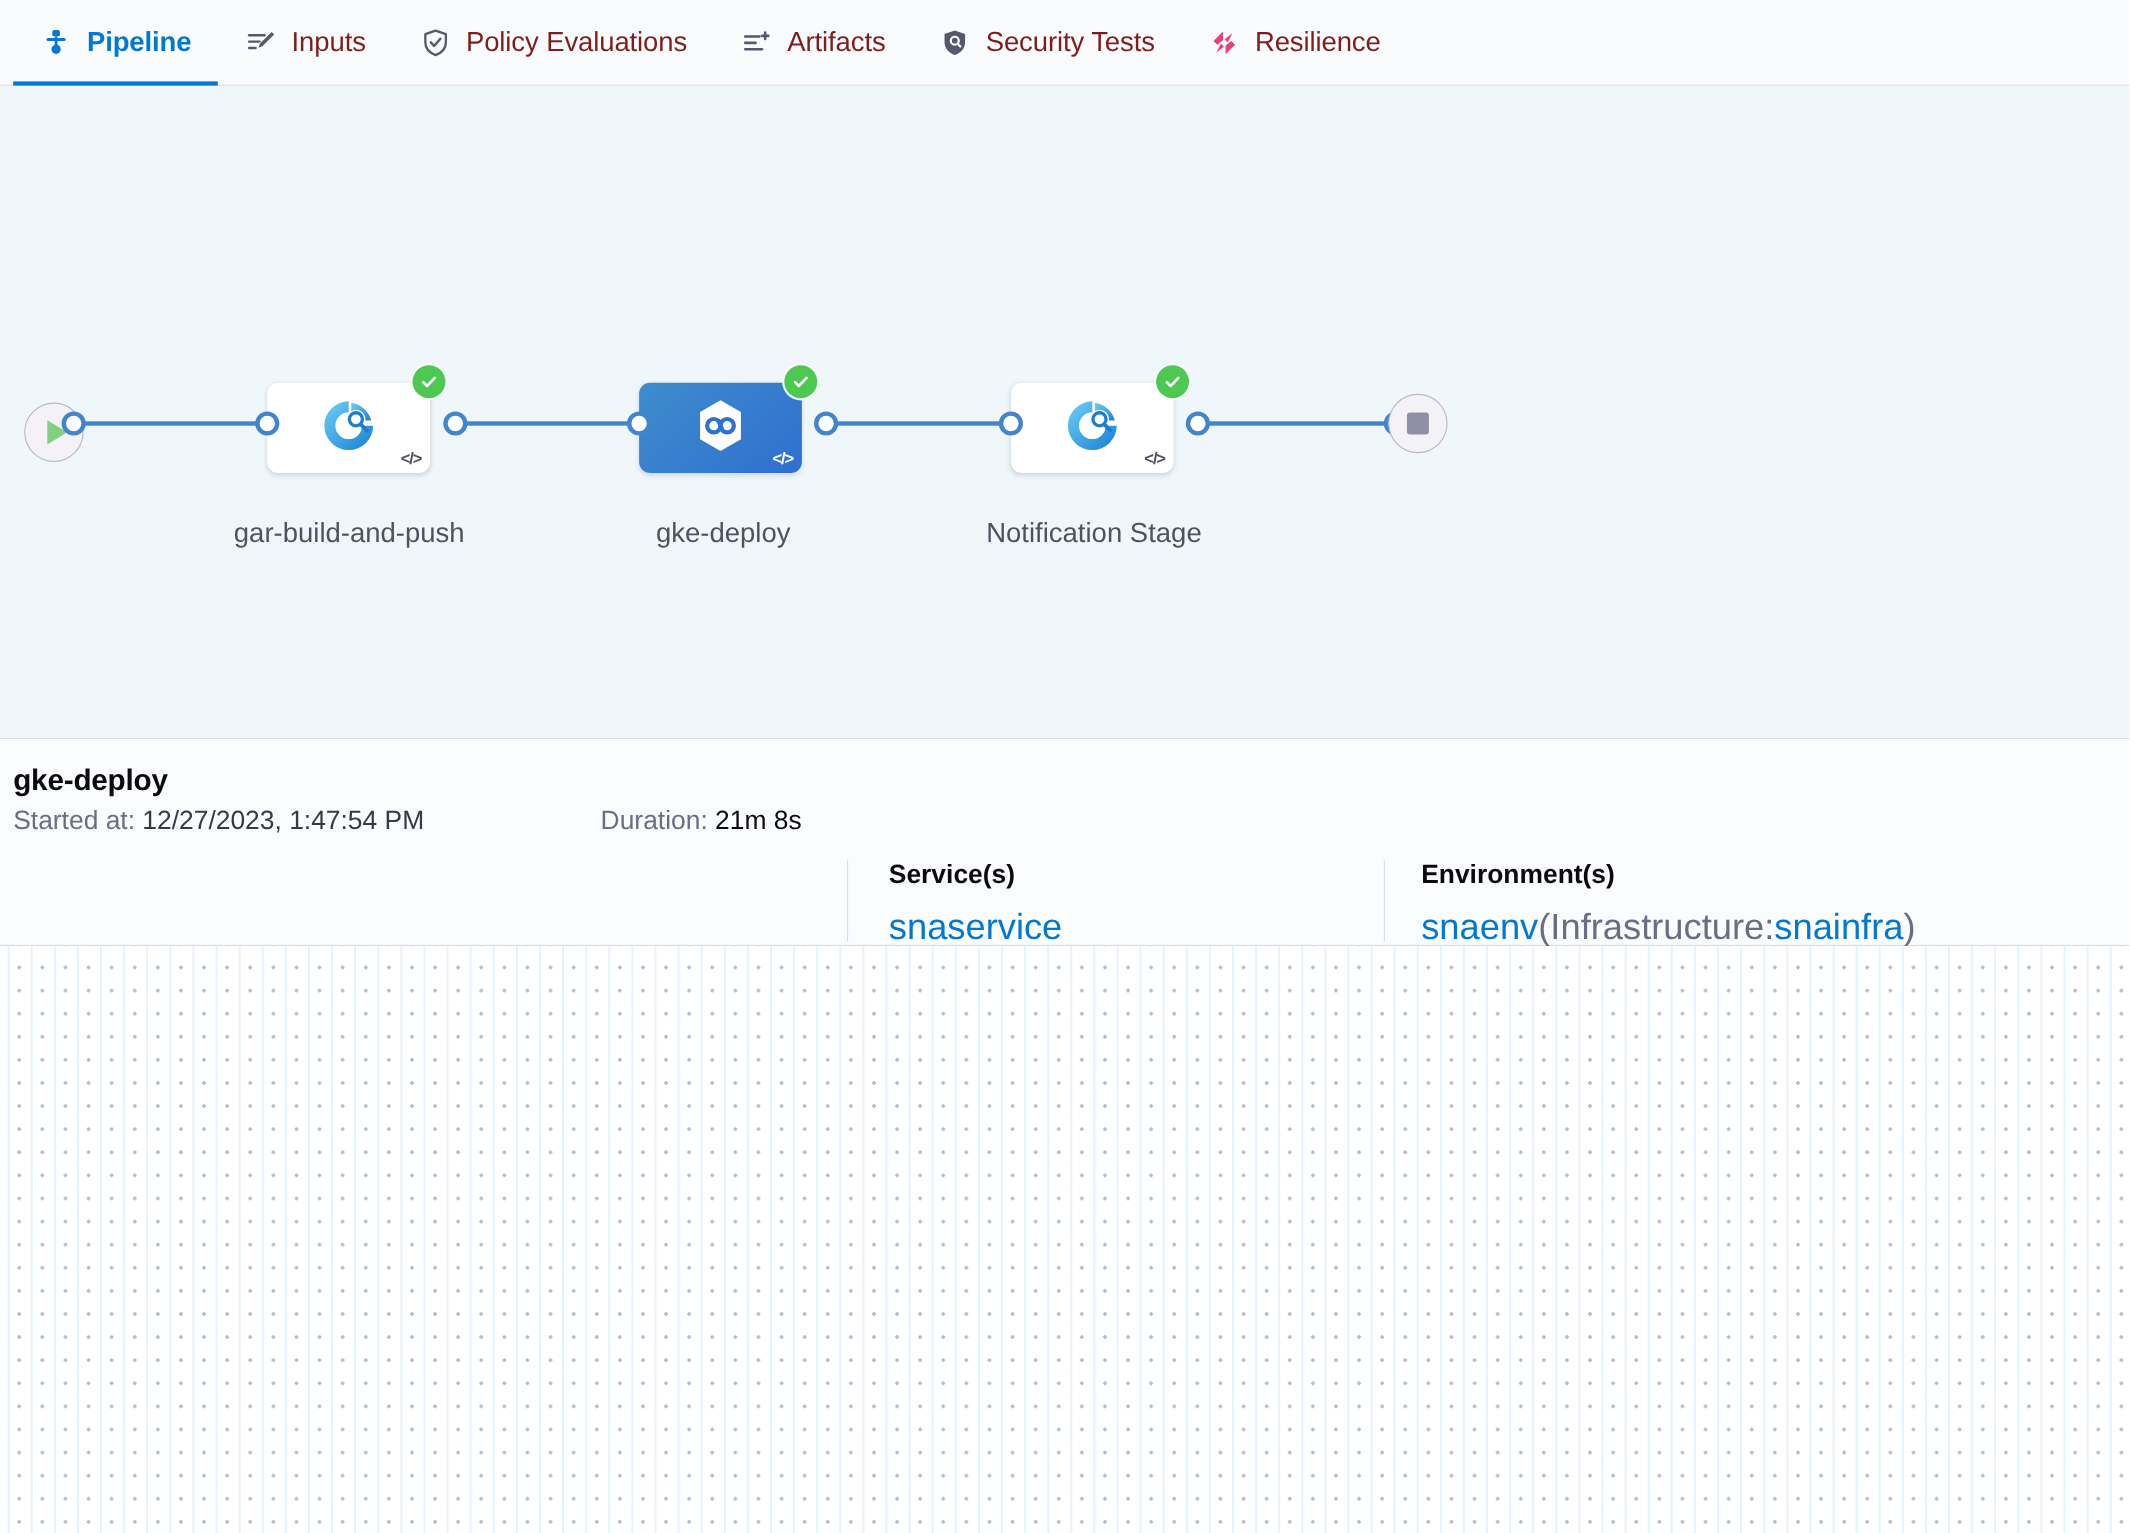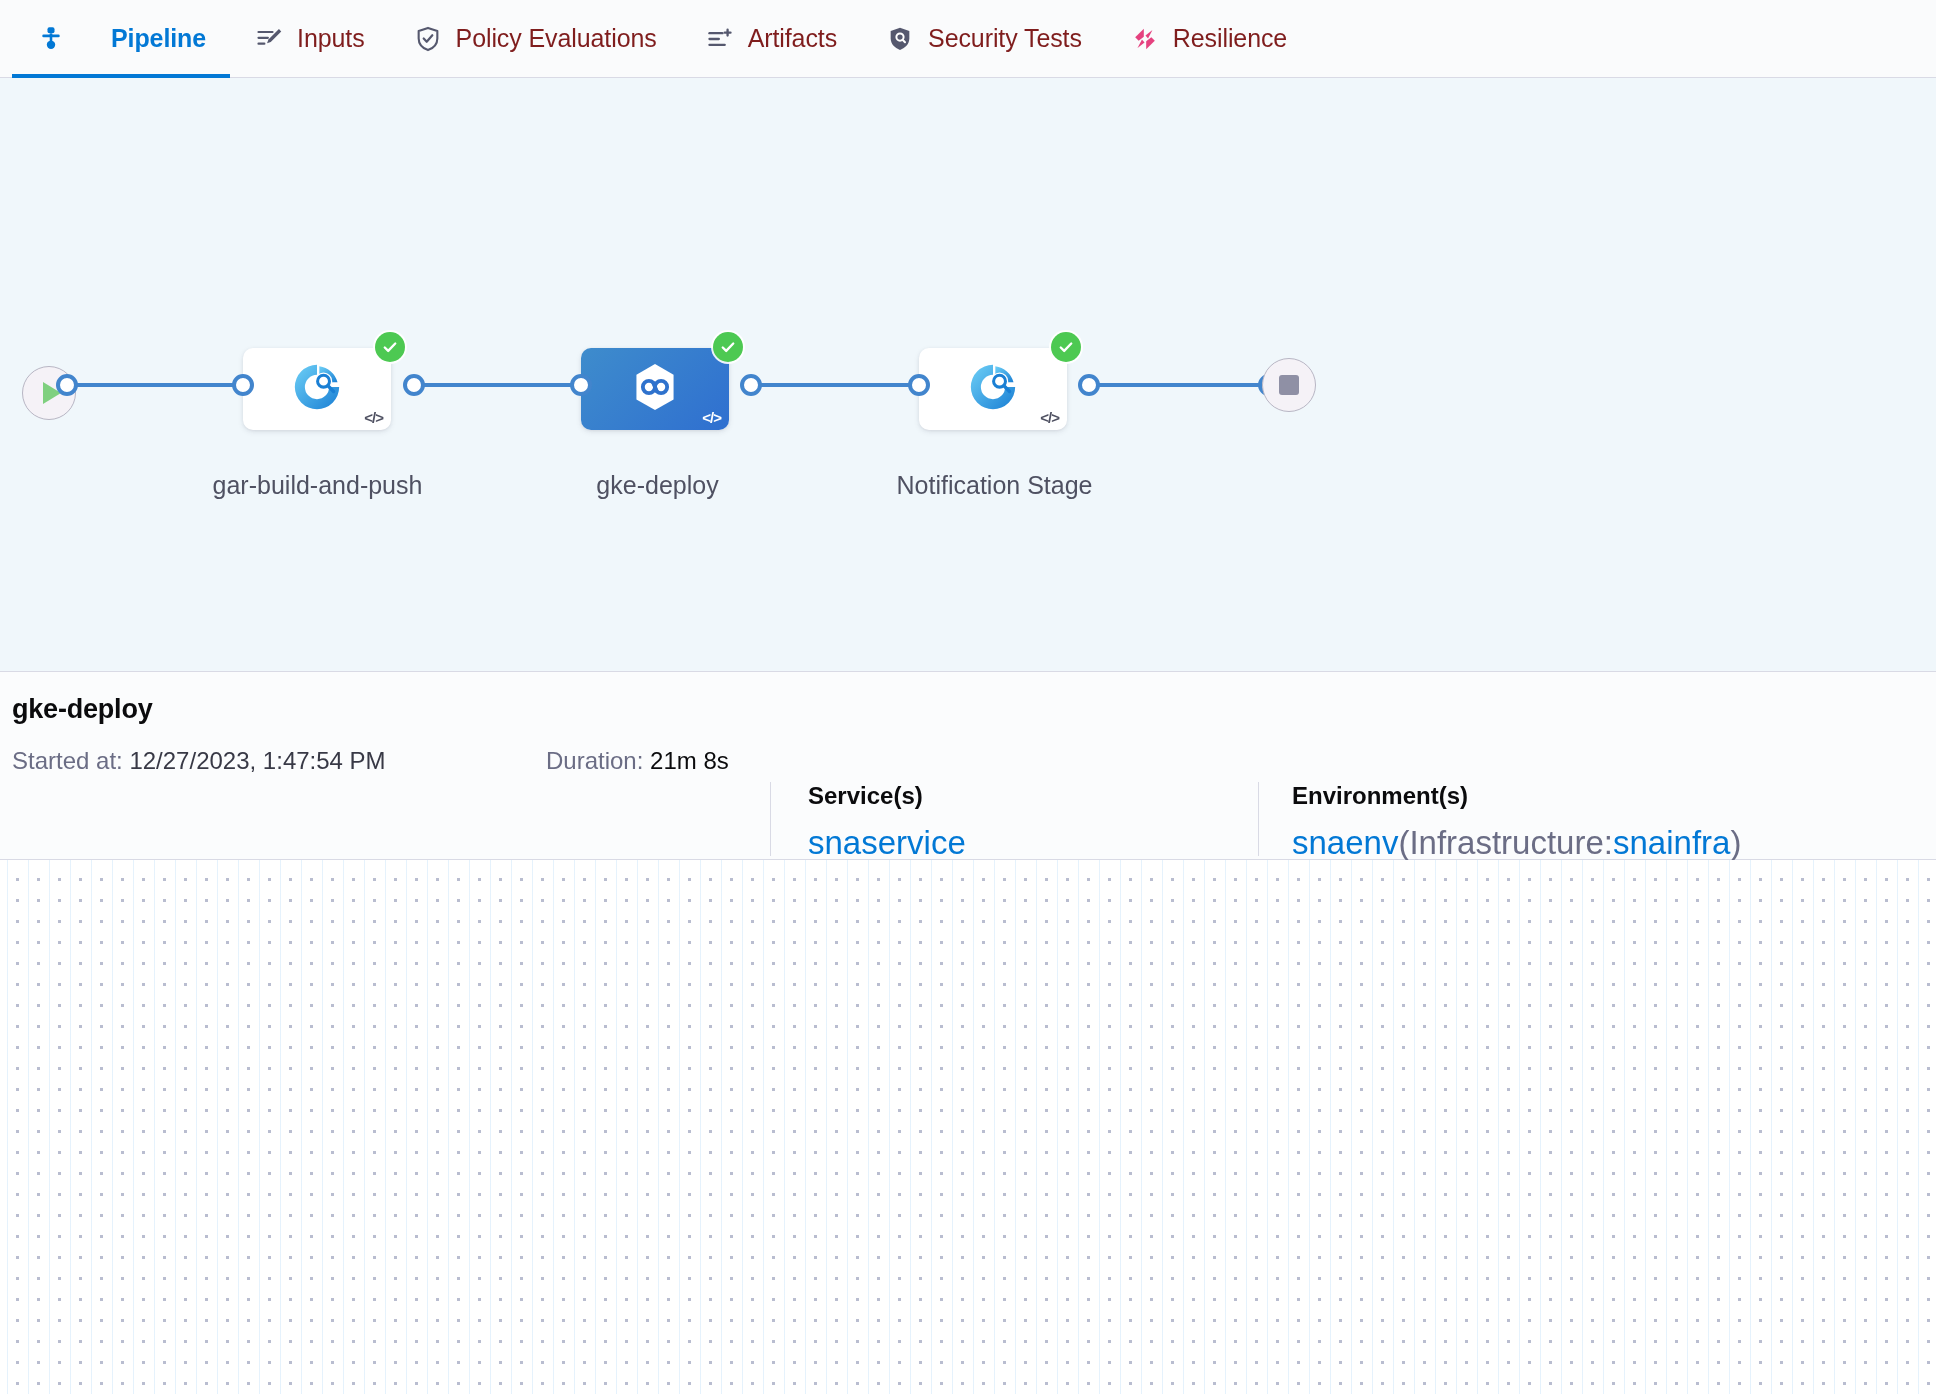--- a/index.html
+++ b/index.html
@@ -30,21 +30,21 @@
     padding: 0 24px;
     cursor: pointer;
     position: relative;
     white-space: nowrap;
   }
   .tab-label {
     font-size: 25px;
     color: #7f1d1d;
     letter-spacing: -0.1px;
   }
-  .tab.active .tab-label { color: #0278d5; font-weight: 700; margin-left: 32px; }
+  .tab.active .tab-label { color: #0278d5; font-weight: 700; }
   .tab.active::after {
     content: "";
     position: absolute;
     left: 0; right: 0; bottom: 0;
     height: 4px;
     background: #0278d5;
   }
   .tab-icon { width: 30px; height: 30px; display: flex; align-items: center; justify-content: center; flex: 0 0 30px; }
   .tab-icon svg { display: block; }
 
@@ -134,21 +134,21 @@
     background: #fbfcfd;
     border-bottom: 1px solid #d9dae5;
     padding: 22px 0 0 12px;
   }
   .ib-title {
     font-size: 27px;
     font-weight: 700;
     color: #0b0b0d;
     letter-spacing: -0.2px;
   }
-  .ib-row { margin-top: 22px; position: relative; height: 40px; }
+  .ib-row { margin-top: 8px; position: relative; height: 40px; }
   .ib-started {
     position: absolute; left: 0; top: 0;
     font-size: 24px; color: #383946;
   }
   .ib-started .k { color: #6b6d85; }
   .ib-duration {
     position: absolute; left: 534px; top: 0;
     font-size: 24px; color: #0b0b0d;
   }
   .ib-duration .k { color: #6b6d85; }

